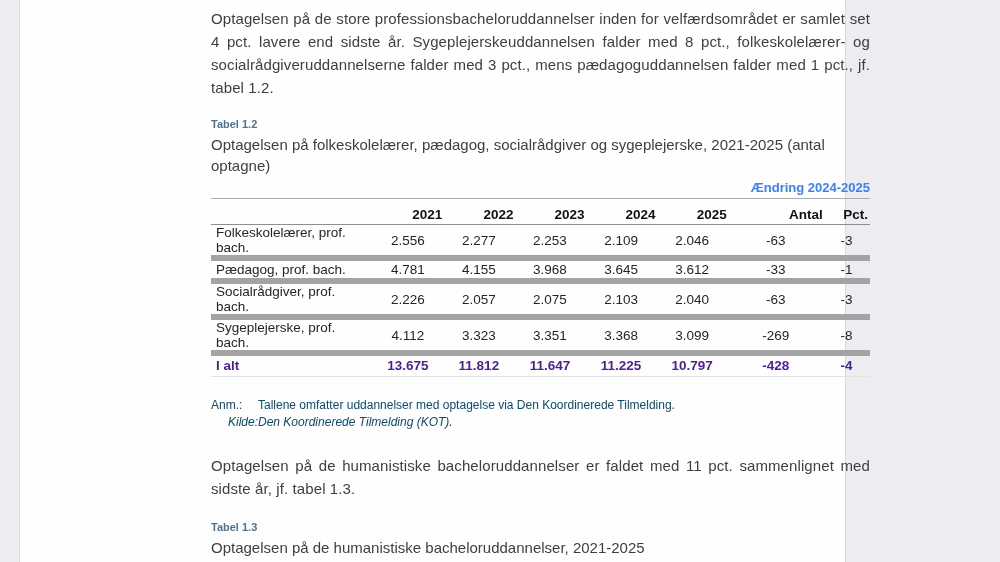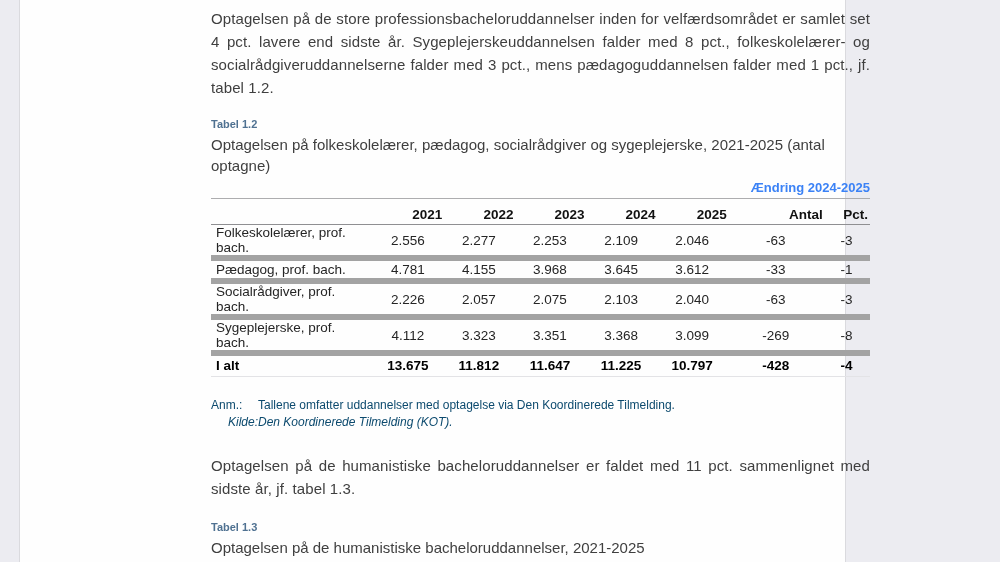--- a/index.html
+++ b/index.html
@@ -80,21 +80,21 @@
     height: 23px;
     vertical-align: middle;
     text-align: center;
     padding: 0 2px 0 0;
   }
   td.lbl, th.lbl { text-align: left; padding-left: 5px; }
   tr.total-row {
     border-top: 1.5px solid #66666a;
     border-bottom: 1px solid #e3e3e6;
     font-weight: bold;
-    color: #000000;
+    color: #4c1d95;
   }
   .notes {
     margin-top: 20px;
     font-size: 12px;
     line-height: 17px;
     color: #0c4a6e;
   }
   .note-line { display: flex; }
   .note-label { width: 47px; flex: 0 0 47px; }
   .note-italic { font-style: italic; text-align: right; }

